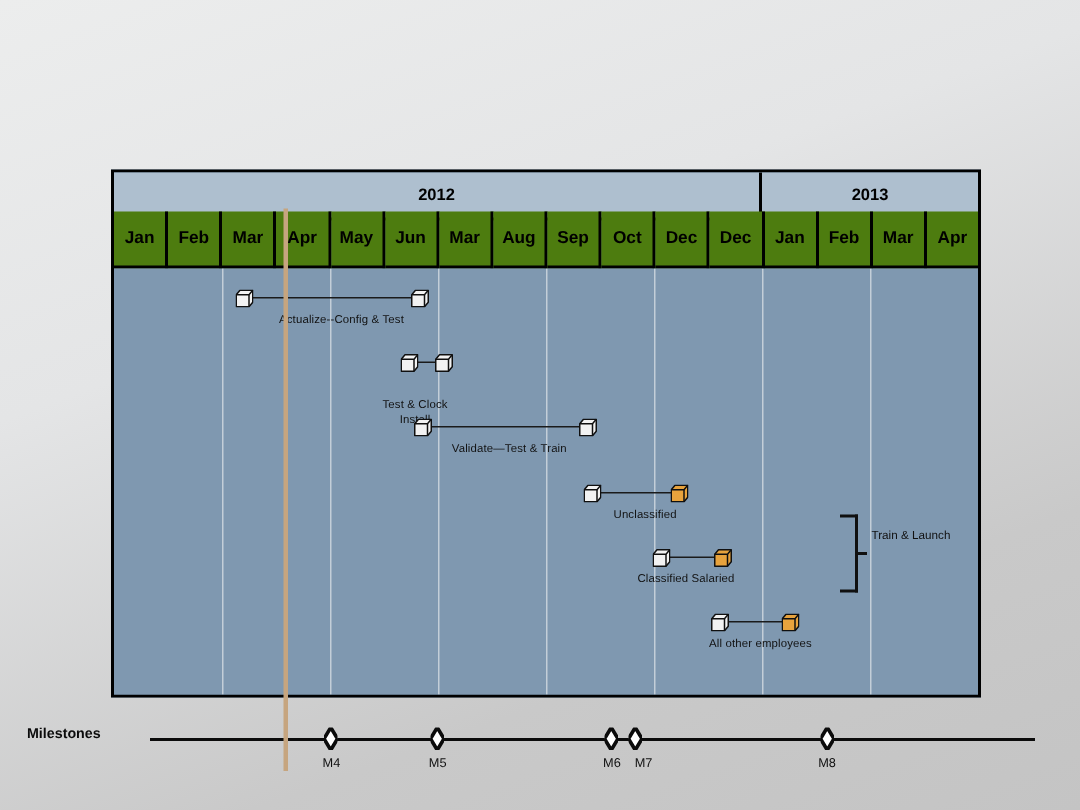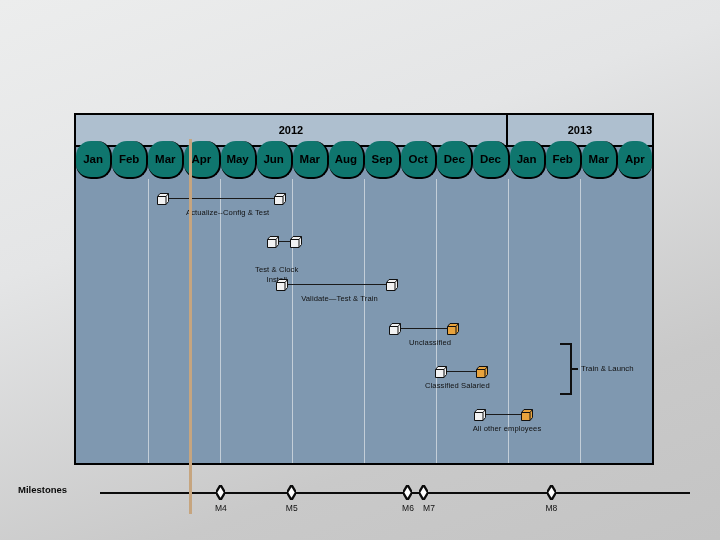--- a/index.html
+++ b/index.html
@@ -76,29 +76,28 @@
     top: 26px;
     width: 100%;
     height: 38px;
     display: flex;
     box-sizing: border-box;
   }
   .month-cell {
     box-sizing: border-box;
     border-right: 2px solid #000;
     border-bottom: 2px solid #000;
-    background: #0f766e;
+    background: #4d7c0f;
     display: flex;
     align-items: center;
     justify-content: center;
     font-size: 11.5px;
     font-weight: bold;
     color: #000;
     flex: 1 1 0;
-    border-radius: 15px;
   }
   .month-cell:last-child { border-right: none; }
 
   
   .plot {
     position: absolute;
     left: 0;
     top: 64px;
     right: 0;
     bottom: 0;
@@ -404,21 +403,21 @@
             </svg>
           </span>
         </div>
         <div class="task-label" style="top: 245px; left: 396.7px; width: auto; text-align: center;">All other employees</div>
         <div class="bracket" style="left: 484px; top: 164px; width: 20px; height: 52px;">
           <div class="spine" style="top:0;height:52px"></div>
           <div class="arm" style="top:0"></div>
           <div class="arm" style="top:50px"></div>
           <div class="mid" style="top:25px"></div>
         </div>
-        <div class="bracket-label" style="left: 505px; top: 185px; text-align: right;">Train &amp; Launch</div>
+        <div class="bracket-label" style="left: 505px; top: 173px; text-align: right;">Train &amp; Launch</div>
       </div>
   </div>
 
   <div class="today-line"></div>
 
   <div class="ms-label">Milestones</div>
   <div class="ms-axis"></div>
   <div id="ms-markers">
       <div class="diamond" style="left: 216.45px;">
         <svg width="9" height="15" viewBox="0 0 9 15">

